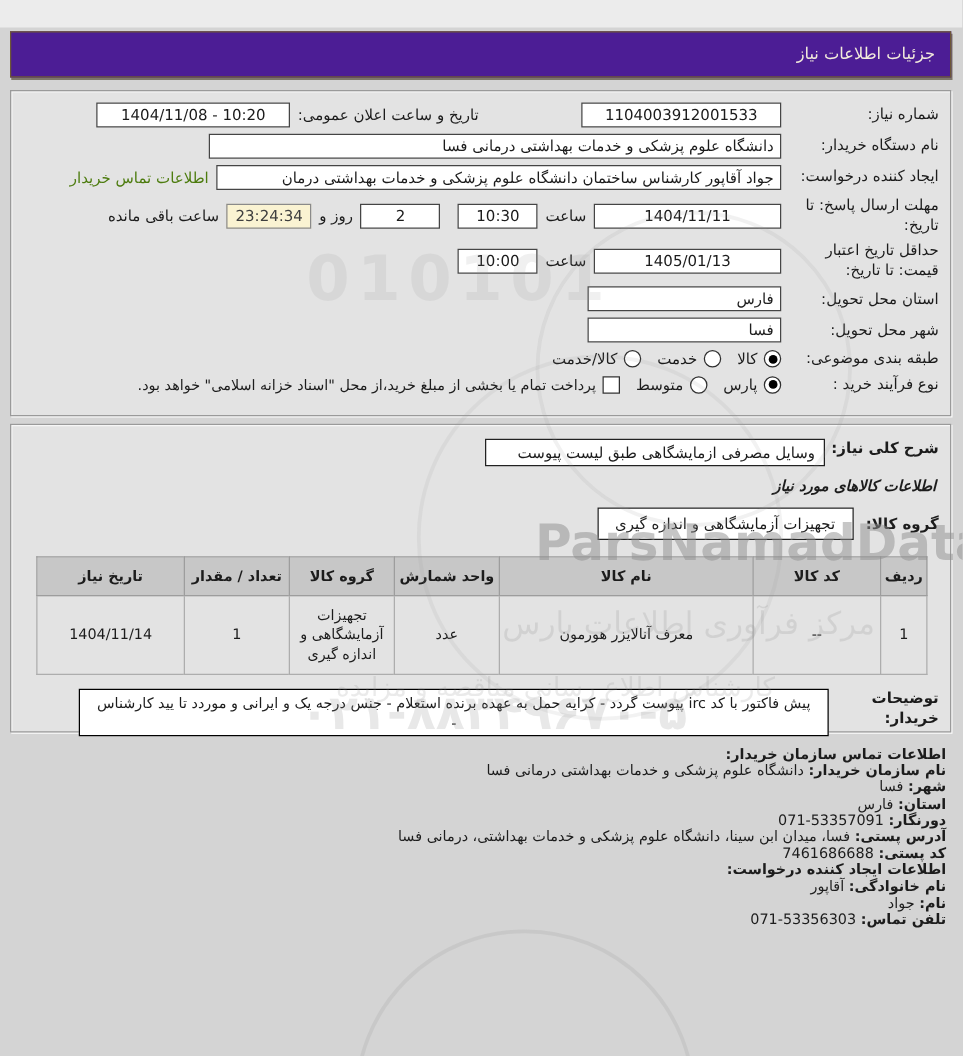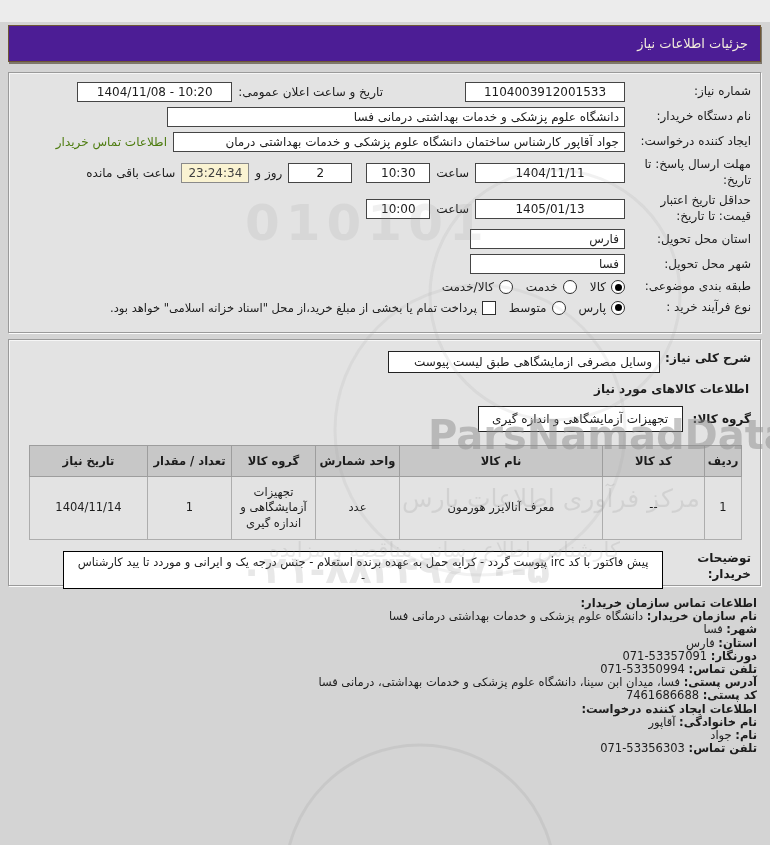--- a/index.html
+++ b/index.html
@@ -44,21 +44,21 @@
   .radio.sel::after{content:"";width:7px;height:7px;background:#000;border-radius:50%;}
   .checkbox{width:12px;height:12px;border:1px solid #2f2f2f;background:#fff;flex:none;}
   .opt{display:flex;align-items:center;gap:5px;}
   .optgroup{display:flex;align-items:center;gap:13px;}
   .small{font-size:11.5px;}
 
   .blabel{font-weight:bold;font-size:12px;flex:none;}
   .desc-row{display:flex;align-items:flex-start;gap:5px;margin-bottom:9px;font-size:12px;}
   .desc-box{background:#fff;border:1px solid #222;width:272px;min-height:22px;box-sizing:border-box;
     display:flex;align-items:center;padding:2px 7px;font-size:12px;}
-  .items-heading{font-weight:bold;font-size:12px;margin:0 2px 10px 0;}
+  .items-heading{font-weight:bold;font-size:12px;margin:0 2px 10px 0;font-style:italic;}
   .group-row{display:flex;align-items:center;gap:10px;margin-bottom:13px;font-size:12px;}
   .group-box{background:#fff;border:1px solid #222;width:205px;height:26px;box-sizing:border-box;
     display:flex;align-items:center;justify-content:center;font-size:12px;}
 
   table.goods{width:712px;border-collapse:collapse;table-layout:fixed;font-size:11.5px;margin-right:9px;}
   table.goods th{background:#c7c7c7;border:1px solid #9d9d9d;font-weight:bold;height:26px;padding:2px;}
   table.goods td{border:1px solid #adadad;text-align:center;vertical-align:middle;height:56px;padding:3px;line-height:1.35;}
 
   .note-row{display:flex;align-items:flex-start;gap:8px;margin-top:11px;font-size:12px;}
   .note-label{width:80px;font-weight:bold;line-height:1.3;flex:none;}
@@ -234,21 +234,20 @@
     </div>
   </div>
 </div>
 
 <div class="contact">
   <div class="cline"><b>اطلاعات تماس سازمان خریدار:</b> <span></span></div>
   <div class="cline"><b>نام سازمان خریدار:</b> <span>دانشگاه علوم پزشکی و خدمات بهداشتی درمانی فسا</span></div>
   <div class="cline"><b>شهر:</b> <span>فسا</span></div>
   <div class="cline"><b>استان:</b> <span>فارس</span></div>
   <div class="cline"><b>دورنگار:</b> <span>53357091-071</span></div>
-  <div class="cline"><b>تلفن تماس:</b> <span>53350994-071</span></div>
   <div class="cline"><b>آدرس پستی:</b> <span>فسا، میدان ابن سینا، دانشگاه علوم پزشکی و خدمات بهداشتی، درمانی فسا</span></div>
   <div class="cline"><b>کد پستی:</b> <span>7461686688</span></div>
   <div class="cline"><b>اطلاعات ایجاد کننده درخواست:</b> <span></span></div>
   <div class="cline"><b>نام خانوادگی:</b> <span>آقاپور</span></div>
   <div class="cline"><b>نام:</b> <span>جواد</span></div>
   <div class="cline"><b>تلفن تماس:</b> <span>53356303-071</span></div>
 </div>
 
 <div class="wm" id="wm-digits">010101</div>
 <div class="wm" id="wm-brand">ParsNamadData</div>

